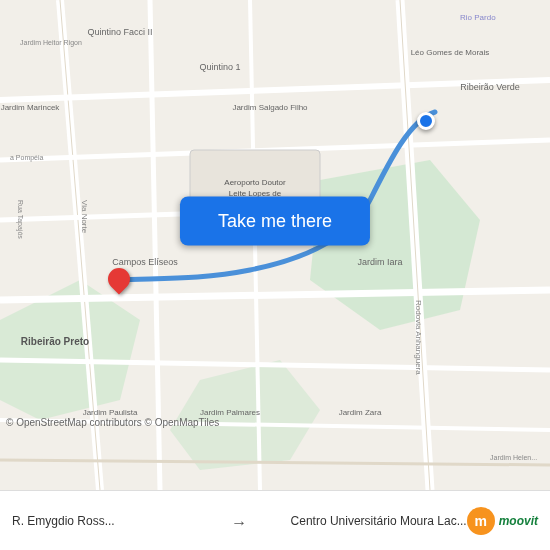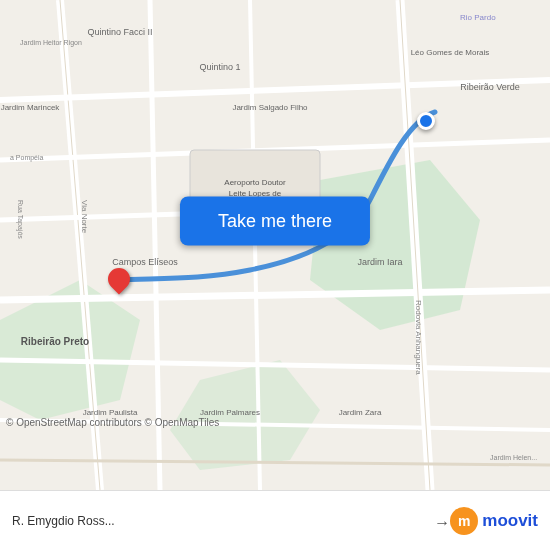--- a/index.html
+++ b/index.html
@@ -142,23 +142,24 @@
       border-radius: 50%;
       display: flex;
       align-items: center;
       justify-content: center;
       color: white;
       font-size: 14px;
       font-weight: bold;
     }
 
     .moovit-logo-text {
-      font-size: 17px;
+      font-size: 12px;
       font-weight: bold;
-      color: #1d4ed8;
+      color: #15803d;
+      font-style: italic;
     }
 
     .attribution-text {
       font-size: 10px;
       color: #666;
       position: absolute;
       bottom: 62px;
       left: 6px;
     }
   </style>
@@ -238,17 +239,20 @@
   <button id="take-me-there-btn">Take me there</button>
 
   <div class="attribution-text">© OpenStreetMap contributors © OpenMapTiles</div>
 </div>
 
 <div id="bottom-bar">
   <div class="bottom-left">
     <span class="bottom-text">R. Emygdio Ross...</span>
   </div>
   <div class="arrow-icon">→</div>
+  <div class="bottom-right">
+    <span class="bottom-text">Centro Universitário Moura Lac...</span>
+  </div>
   <div class="moovit-logo">
     <div class="moovit-logo-icon">m</div>
     <span class="moovit-logo-text">moovit</span>
   </div>
 </div>
 
 </body></html>

